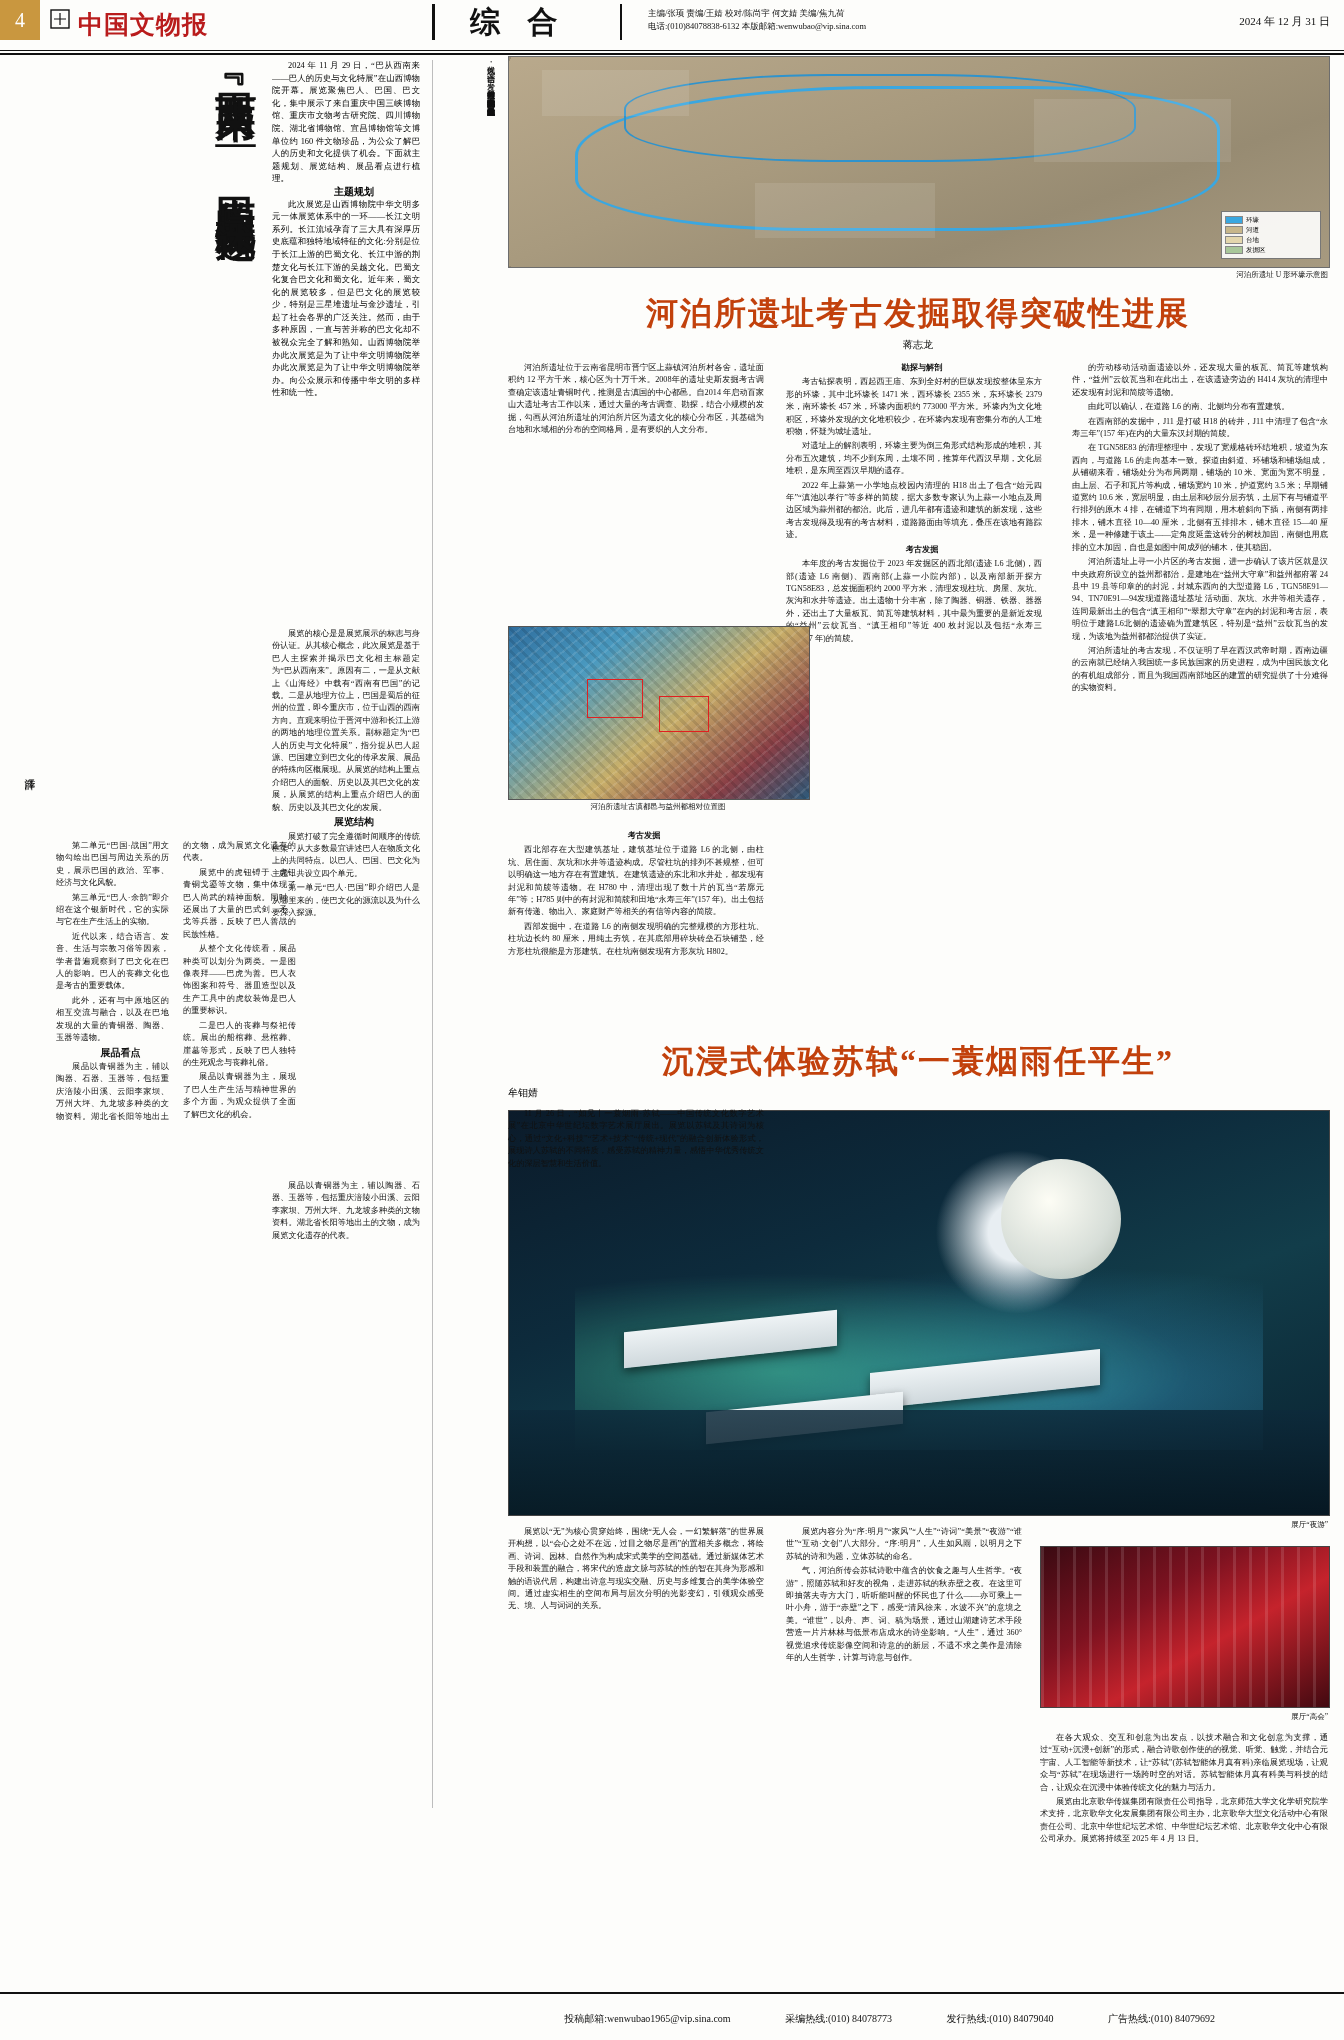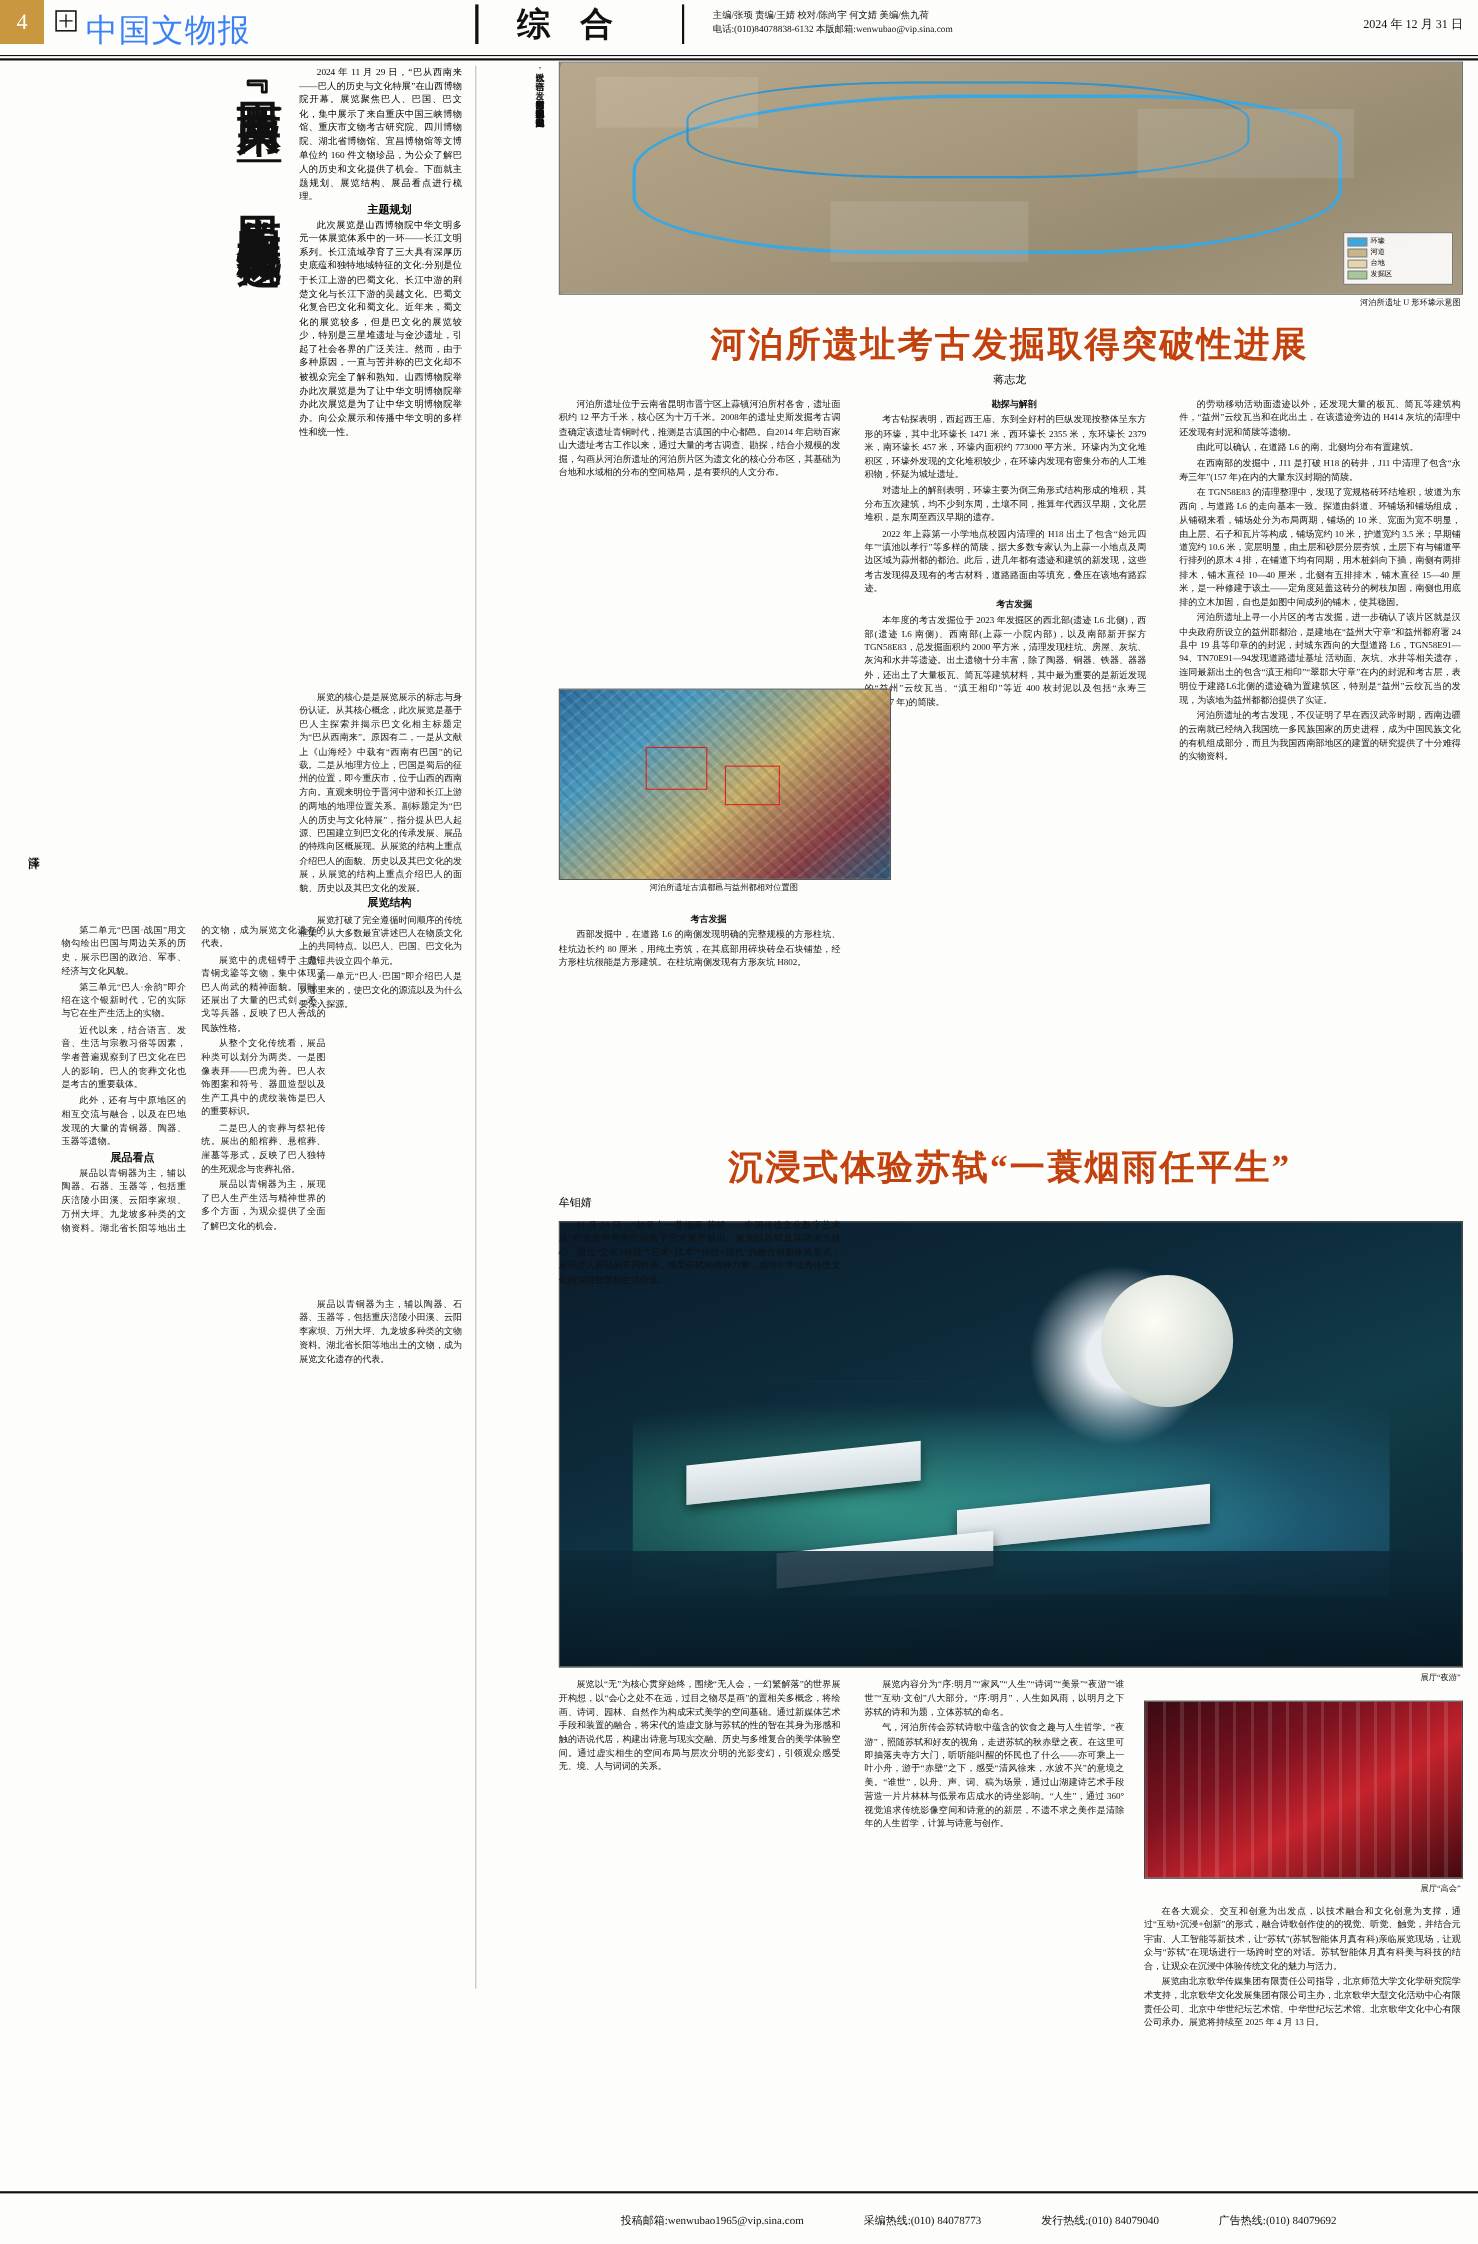--- a/index.html
+++ b/index.html
@@ -5,22 +5,22 @@
   html,body{margin:0;padding:0;background:#b9b9b9;}
   body{font-family:"Liberation Serif", serif;}
   .page{
     width:1344px;height:2040px;background:#fdfdfb;position:relative;overflow:hidden;
     box-sizing:border-box;
   }
   
   .masthead{position:absolute;left:0;top:0;width:1344px;height:52px;}
   .pageno{position:absolute;left:0;top:0;width:40px;height:40px;background:#c9973f;color:#fff;
     font-size:20px;display:flex;align-items:center;justify-content:center;}
-  .paper-name{position:absolute;left:52px;top:8px;font-size:29px;letter-spacing:1px;color:#3b82f6;
-    font-family:"DejaVu Serif",serif;font-weight:normal;}
+  .paper-name{position:absolute;left:52px;top:8px;font-size:25px;letter-spacing:1px;color:#b91c1c;
+    font-family:"DejaVu Serif",serif;font-weight:bold;}
   .paper-logo{position:absolute;left:50px;top:9px;width:20px;height:20px;}
   .mast-div{position:absolute;left:432px;top:4px;width:3px;height:36px;background:#111;}
   .section-title{position:absolute;left:470px;top:2px;font-size:30px;font-weight:bold;letter-spacing:10px;color:#111;}
   .mast-div2{position:absolute;left:620px;top:4px;width:2px;height:36px;background:#111;}
   .mast-credits{position:absolute;left:648px;top:7px;font-size:8.5px;line-height:13px;color:#111;}
   .mast-date{position:absolute;right:14px;top:14px;font-size:11px;color:#111;}
   .mast-rule{position:absolute;left:0;top:50px;width:1344px;height:1px;background:#111;}
   .mast-rule2{position:absolute;left:0;top:53px;width:1344px;height:2px;background:#111;}
 
   
@@ -204,20 +204,21 @@
 
   <div class="photoA">
     <div class="hatch"></div>
     <div class="box" style="left:26%;top:30%;width:18%;height:22%;"></div>
     <div class="box" style="left:50%;top:40%;width:16%;height:20%;"></div>
   </div>
   <div class="caption" style="position:absolute;left:508px;top:800px;width:300px;text-align:center;">河泊所遗址古滇都邑与益州都相对位置图</div>
 
   <div class="col" style="left:508px;top:830px;width:256px;height:250px;">
     <p class="sub" style="text-align:center;">考古发掘</p>
+    <p>西北部存在大型建筑基址，建筑基址位于道路 L6 的北侧，由柱坑、居住面、灰坑和水井等遗迹构成。尽管柱坑的排列不甚规整，但可以明确这一地方存在有置建筑。在建筑遗迹的东北和水井处，都发现有封泥和简牍等遗物。在 H780 中，清理出现了数十片的瓦当“若廓元年”等；H785 则中的有封泥和简牍和田地“永寿三年”(157 年)。出土包括新有传递、物出入、家庭财产等相关的有信等内容的简牍。</p>
     <p>西部发掘中，在道路 L6 的南侧发现明确的完整规模的方形柱坑、柱坑边长约 80 厘米，用纯土夯筑，在其底部用碎块砖垒石块铺垫，经方形柱坑很能是方形建筑。在柱坑南侧发现有方形灰坑 H802。</p>
   </div>
 
   <div class="h1" style="left:508px;top:1040px;width:820px;text-align:center;font-size:32px;">沉浸式体验苏轼“一蓑烟雨任平生”</div>
   <div style="position:absolute;left:508px;top:1086px;width:820px;text-align:left;font-size:10px;">牟钼婧</div>
 
   <div class="photoB">
     <div class="moon"></div>
     <div class="glow"></div>
     <div class="slab" style="left:14%;top:52%;width:26%;height:9%;"></div>

